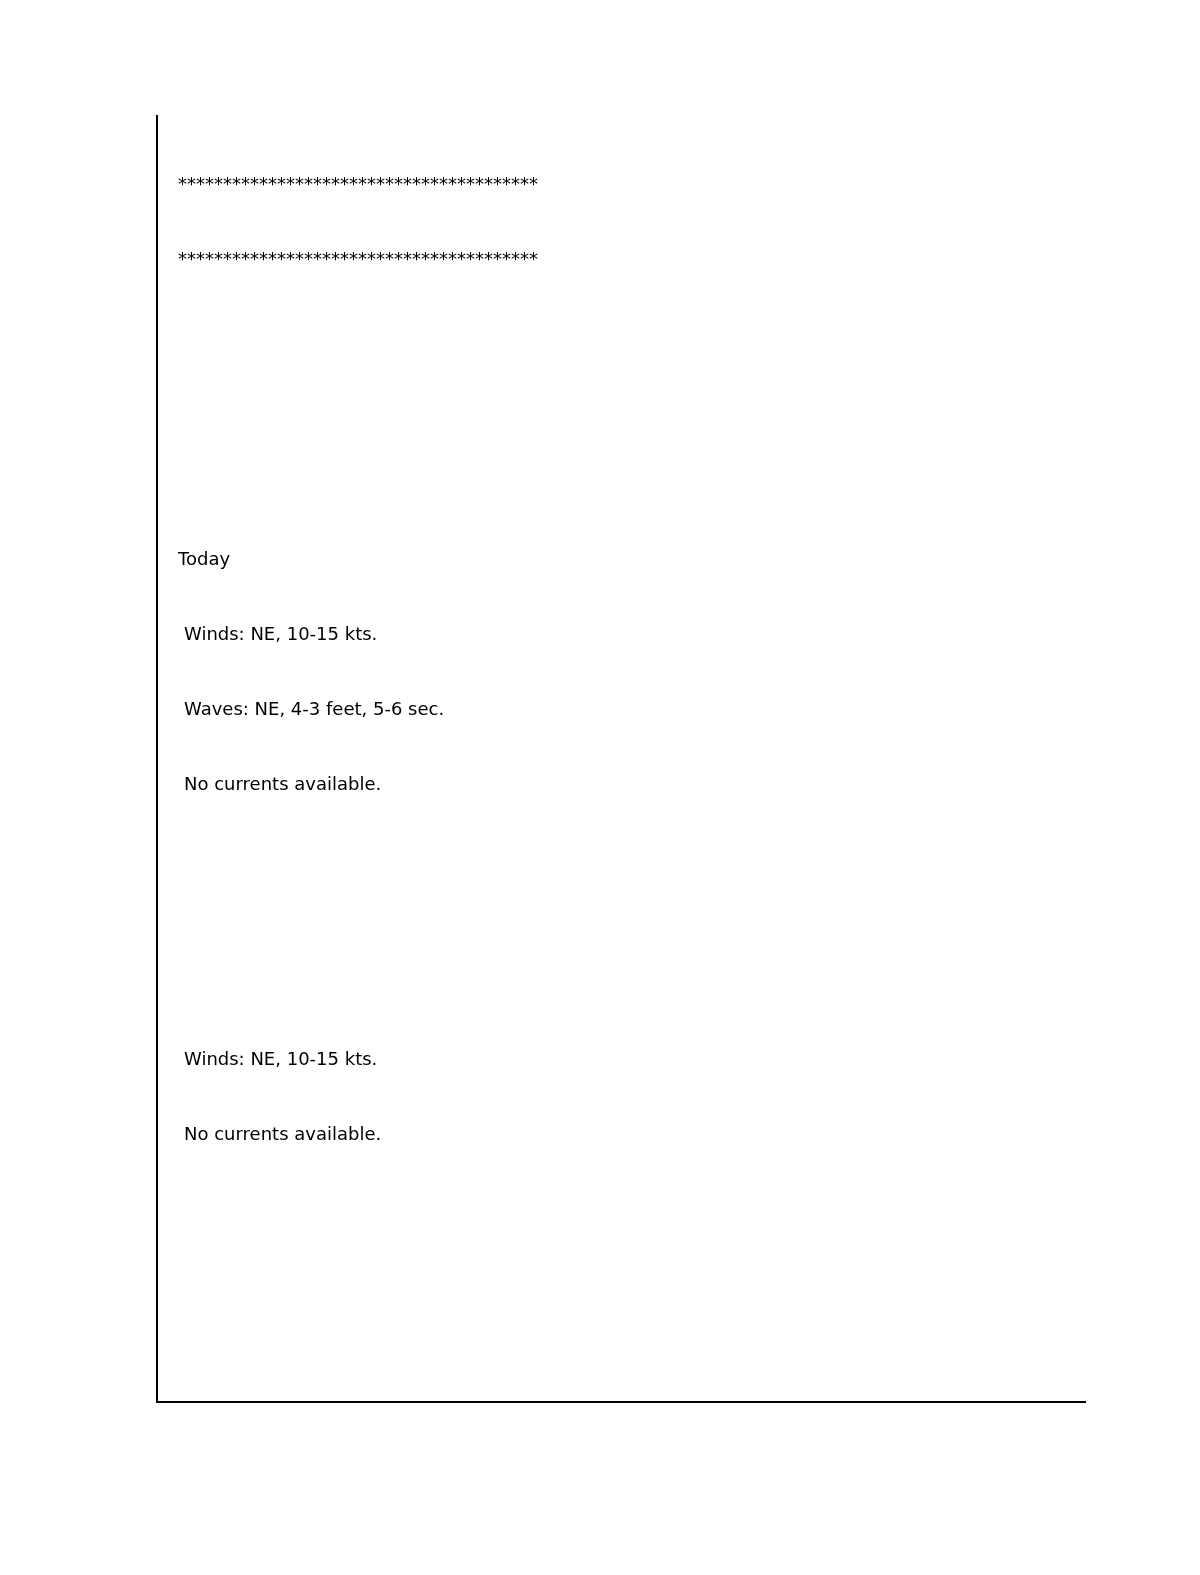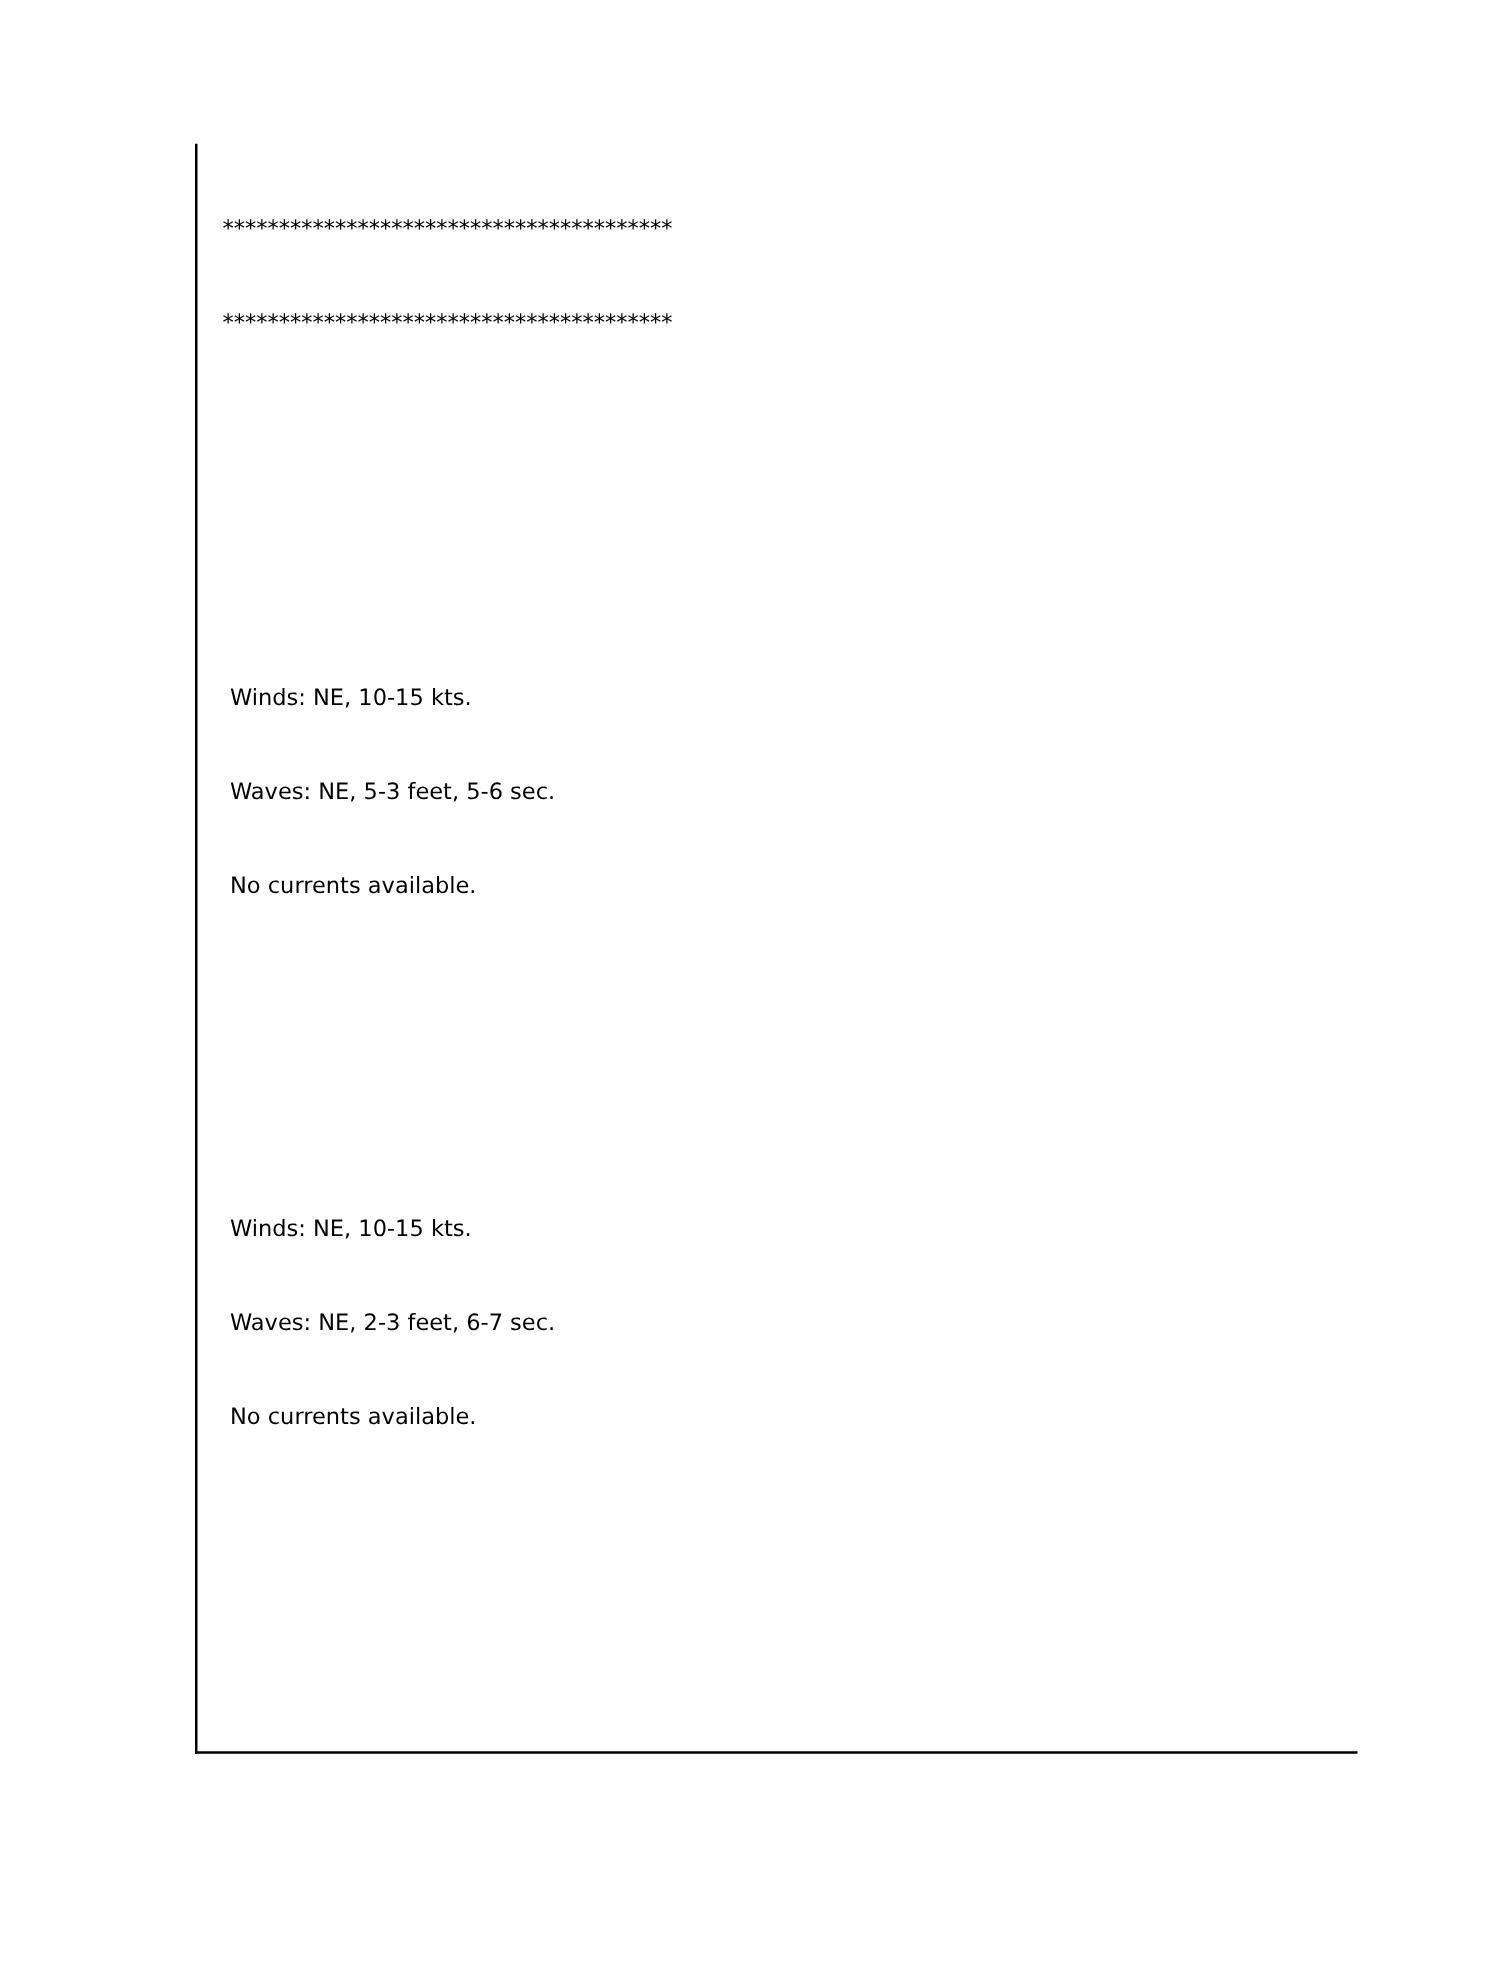--- a/index.html
+++ b/index.html
@@ -57,29 +57,29 @@
   <div class="left-border"></div>
   <div class="bottom-border"></div>
 
   <div class="text-block">
     <div class="line">****************************************</div>
     <div class="line">****************************************</div>
     <div class="line blank"></div>
     <div class="line blank"></div>
 
     <div>
+      <div class="line">Today</div>
       <div class="line indent">Winds: NE, 10-15 kts.</div>
-      <div class="line indent">Waves: NE, 5-3 feet, 5-6 sec.</div>
+      <div class="line indent">Waves: NE, 4-3 feet, 5-6 sec.</div>
       <div class="line indent">No currents available.</div>
       <div class="line blank"></div>
     </div>
 
     <div>
       <div class="line indent">Winds: NE, 10-15 kts.</div>
-      <div class="line indent">Waves: NE, 2-3 feet, 6-7 sec.</div>
       <div class="line indent">No currents available.</div>
       <div class="line blank"></div>
     </div>
 
     
 
     
 
     
 

